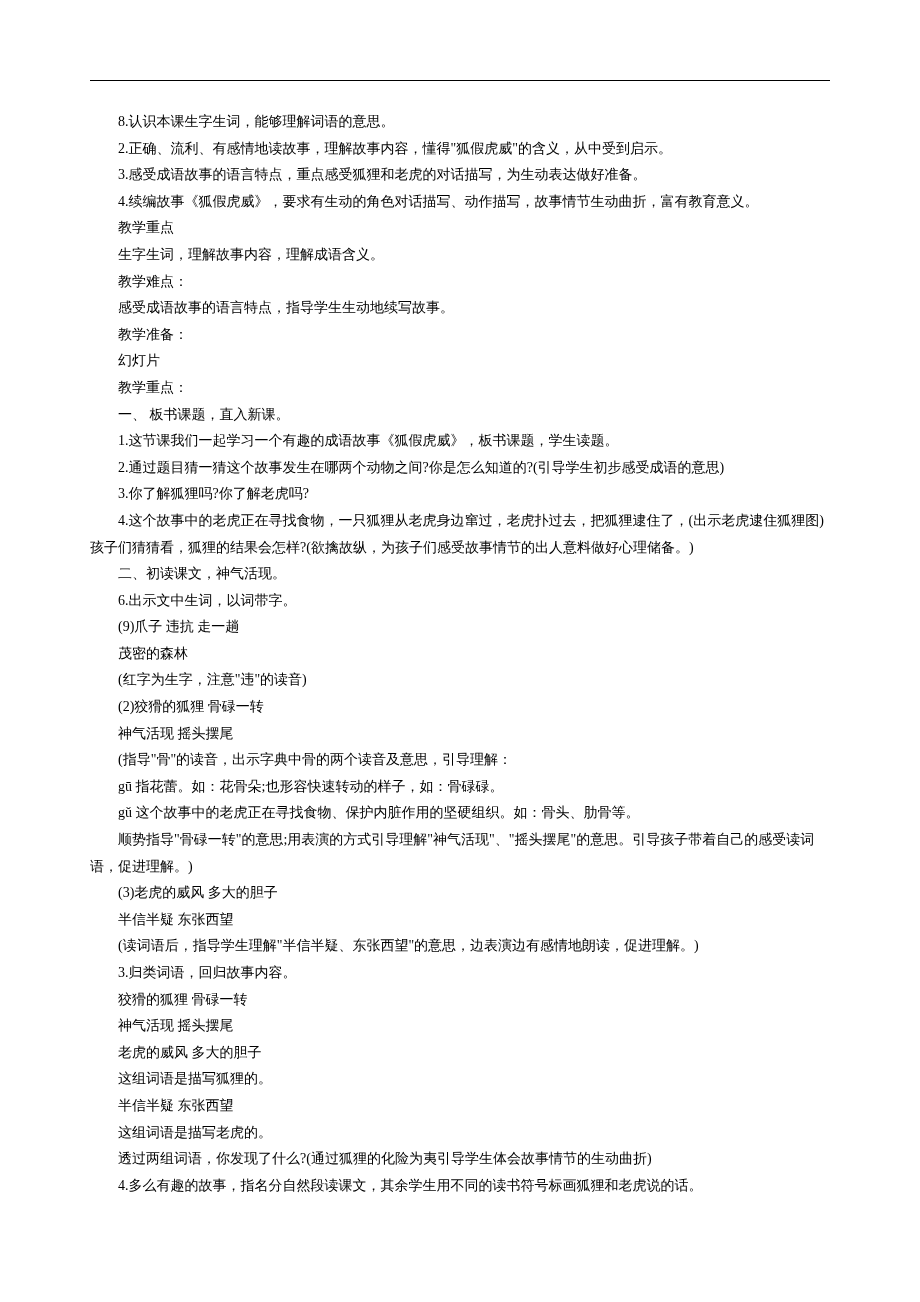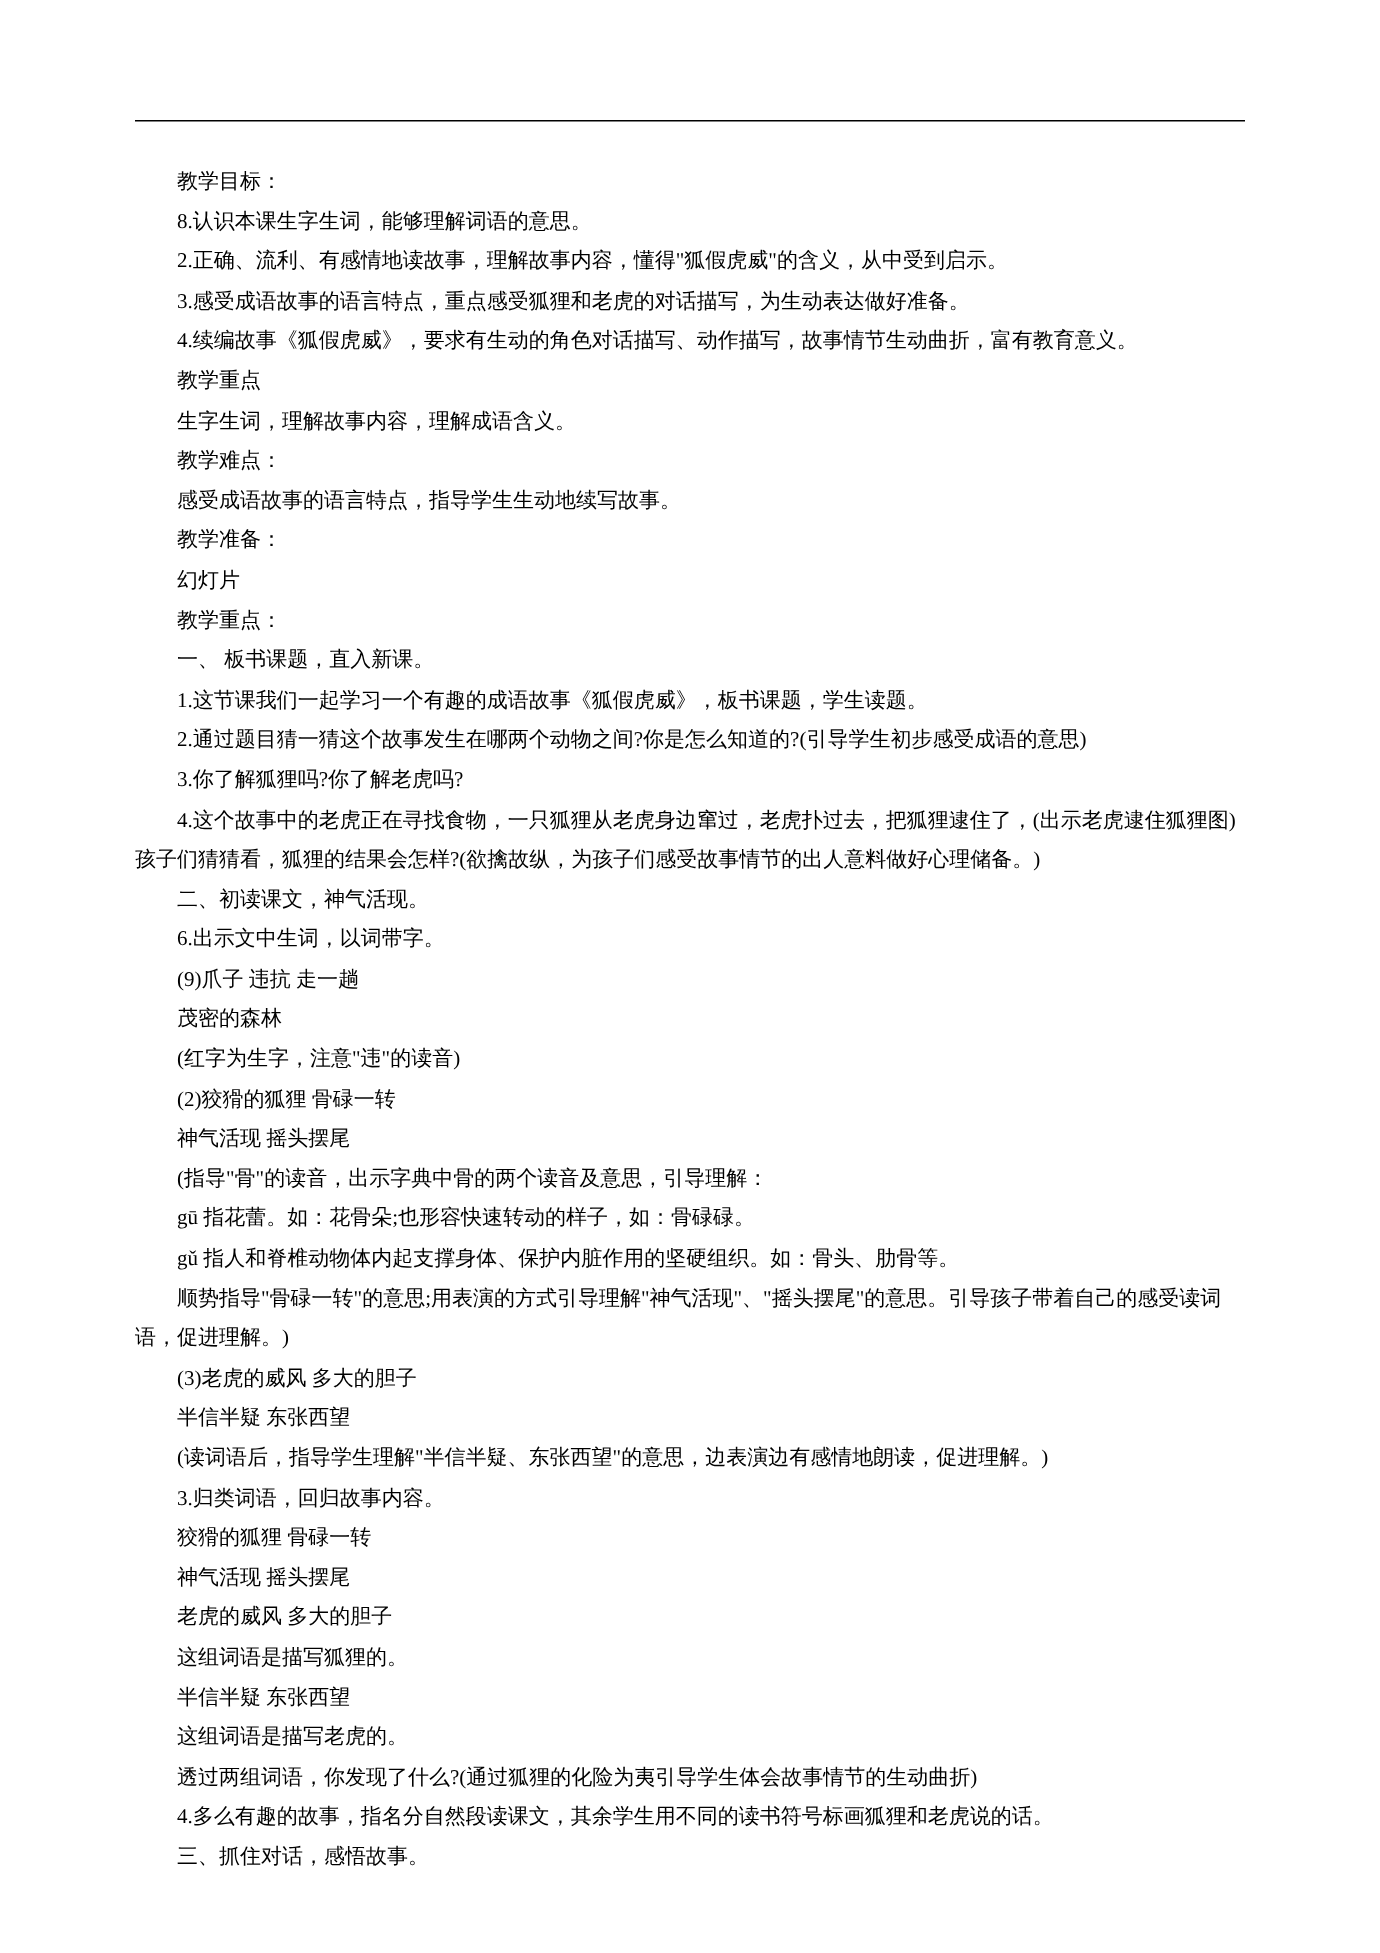--- a/index.html
+++ b/index.html
@@ -26,21 +26,20 @@
     text-indent: 2em;
     margin: 0;
   }
 </style>
 </head>
 <body>
 
 <div class="page">
   <hr class="hr-top">
   <div id="content">
-      <p class="para">教学目标：</p>
       <p class="para">8.认识本课生字生词，能够理解词语的意思。</p>
       <p class="para">2.正确、流利、有感情地读故事，理解故事内容，懂得"狐假虎威"的含义，从中受到启示。</p>
       <p class="para">3.感受成语故事的语言特点，重点感受狐狸和老虎的对话描写，为生动表达做好准备。</p>
       <p class="para">4.续编故事《狐假虎威》，要求有生动的角色对话描写、动作描写，故事情节生动曲折，富有教育意义。</p>
       <p class="para">教学重点</p>
       <p class="para">生字生词，理解故事内容，理解成语含义。</p>
       <p class="para">教学难点：</p>
       <p class="para">感受成语故事的语言特点，指导学生生动地续写故事。</p>
       <p class="para">教学准备：</p>
       <p class="para">幻灯片</p>
@@ -52,29 +51,28 @@
       <p class="para">4.这个故事中的老虎正在寻找食物，一只狐狸从老虎身边窜过，老虎扑过去，把狐狸逮住了，(出示老虎逮住狐狸图)孩子们猜猜看，狐狸的结果会怎样?(欲擒故纵，为孩子们感受故事情节的出人意料做好心理储备。)</p>
       <p class="para">二、初读课文，神气活现。</p>
       <p class="para">6.出示文中生词，以词带字。</p>
       <p class="para">(9)爪子  违抗  走一趟</p>
       <p class="para">茂密的森林</p>
       <p class="para">(红字为生字，注意"违"的读音)</p>
       <p class="para">(2)狡猾的狐狸  骨碌一转</p>
       <p class="para">神气活现  摇头摆尾</p>
       <p class="para">(指导"骨"的读音，出示字典中骨的两个读音及意思，引导理解：</p>
       <p class="para">gū 指花蕾。如：花骨朵;也形容快速转动的样子，如：骨碌碌。</p>
-      <p class="para">gǔ 指人和脊椎动物体内起支撑身体、保护内脏作用的坚硬组织。如：骨头、肋骨等。</p>
+      <p class="para">gǔ 这个故事中的老虎正在寻找食物、保护内脏作用的坚硬组织。如：骨头、肋骨等。</p>
       <p class="para">顺势指导"骨碌一转"的意思;用表演的方式引导理解"神气活现"、"摇头摆尾"的意思。引导孩子带着自己的感受读词语，促进理解。)</p>
       <p class="para">(3)老虎的威风  多大的胆子</p>
       <p class="para">半信半疑  东张西望</p>
       <p class="para">(读词语后，指导学生理解"半信半疑、东张西望"的意思，边表演边有感情地朗读，促进理解。)</p>
       <p class="para">3.归类词语，回归故事内容。</p>
       <p class="para">狡猾的狐狸  骨碌一转</p>
       <p class="para">神气活现  摇头摆尾</p>
       <p class="para">老虎的威风  多大的胆子</p>
       <p class="para">这组词语是描写狐狸的。</p>
       <p class="para">半信半疑  东张西望</p>
       <p class="para">这组词语是描写老虎的。</p>
       <p class="para">透过两组词语，你发现了什么?(通过狐狸的化险为夷引导学生体会故事情节的生动曲折)</p>
       <p class="para">4.多么有趣的故事，指名分自然段读课文，其余学生用不同的读书符号标画狐狸和老虎说的话。</p>
-      <p class="para">三、抓住对话，感悟故事。</p>
     </div>
 </div>
 
 </body></html>

